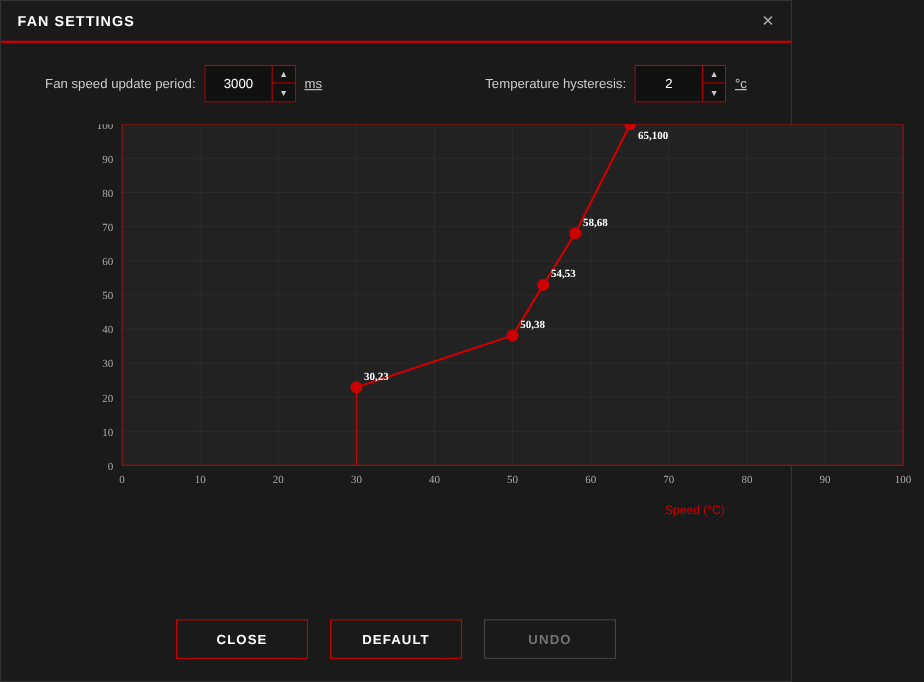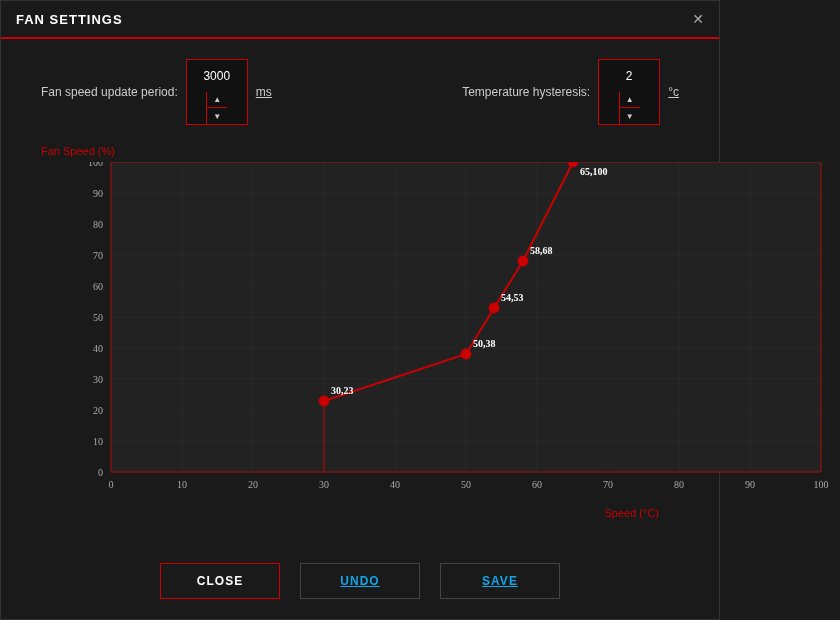--- a/index.html
+++ b/index.html
@@ -51,21 +51,20 @@
     }
     .control-label {
       font-size: 12px;
       color: #ccc;
     }
     .spinner-input {
       display: flex;
       align-items: center;
       border: 1px solid #cc0000;
       background: #111;
-      flex-direction: column;
     }
     .spinner-value {
       width: 60px;
       height: 32px;
       background: #111;
       color: #fff;
       font-size: 12px;
       text-align: center;
       line-height: 32px;
       border: none;
@@ -139,23 +138,22 @@
       background: transparent;
       color: #fff;
       font-size: 12px;
       font-weight: bold;
       letter-spacing: 1px;
       cursor: pointer;
       font-family: Arial, sans-serif;
     }
     .footer-btn.disabled {
       border-color: #444;
-      color: #0ea5e9;
+      color: #737373;
       cursor: default;
-      text-decoration: underline;
     }
   </style>
 </head>
 <body>
 
 <div class="window">
 
   <div class="title-bar">
     <span class="title-bar-title">FAN SETTINGS</span>
     <span class="close-x">✕</span>
@@ -180,21 +178,20 @@
         <div class="spinner-value">2</div>
         <div class="spinner-arrows">
           <div class="spinner-arrow up">▲</div>
           <div class="spinner-arrow down">▼</div>
         </div>
       </div>
       <span class="unit-label">°c</span>
     </div>
   </div>
 
-  <div class="chart-y-label">Fan Speed (%)</div>
 
   <div class="chart-area">
     <div class="chart-container">
       <svg class="chart-svg" width="750" height="340" viewBox="0 0 750 340">
 
         <rect x="30" y="0" width="710" height="310" fill="#222" stroke="#cc0000" stroke-width="1"></rect>
 
         <line x1="30" y1="0" x2="30" y2="310" stroke="#333" stroke-width="0.5"></line>
         <line x1="101" y1="0" x2="101" y2="310" stroke="#333" stroke-width="0.5"></line>
         <line x1="172" y1="0" x2="172" y2="310" stroke="#333" stroke-width="0.5"></line>
@@ -258,16 +255,16 @@
         <text x="420" y="139" fill="#fff" font-size="10" font-weight="bold">54,53</text>
         <text x="449" y="92" fill="#fff" font-size="10" font-weight="bold">58,68</text>
         <text x="499" y="13" fill="#fff" font-size="10" font-weight="bold">65,100</text>
       </svg>
     </div>
     <div class="chart-x-label">Speed (°C)</div>
   </div>
 
   <div class="footer">
     <button class="footer-btn">CLOSE</button>
+    <button class="footer-btn">DEFAULT</button>
     <button class="footer-btn disabled">UNDO</button>
-    <button class="footer-btn disabled">SAVE</button>
   </div>
 </div>
 
 </body></html>

